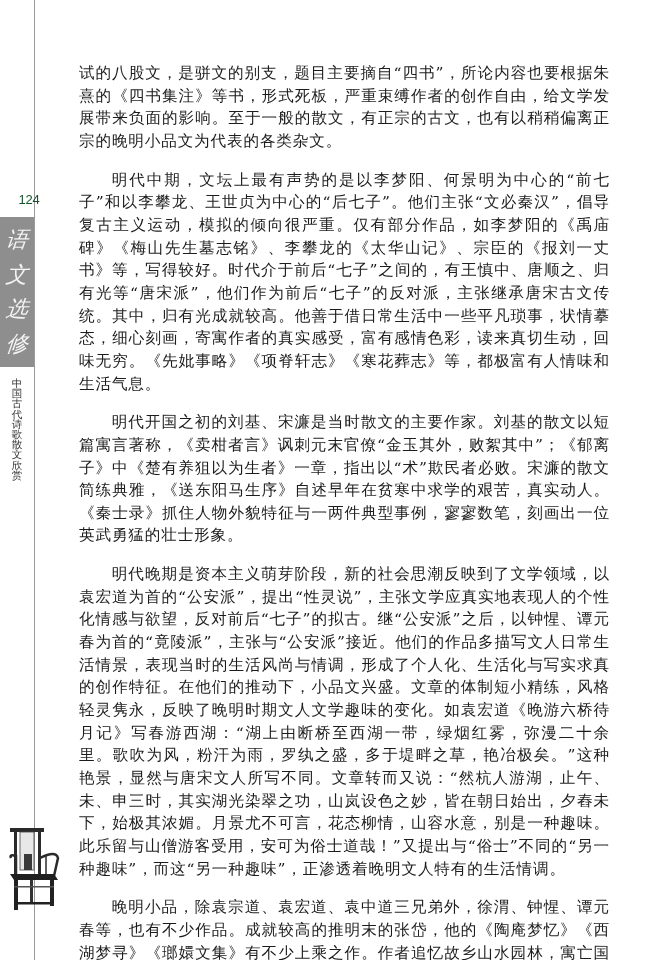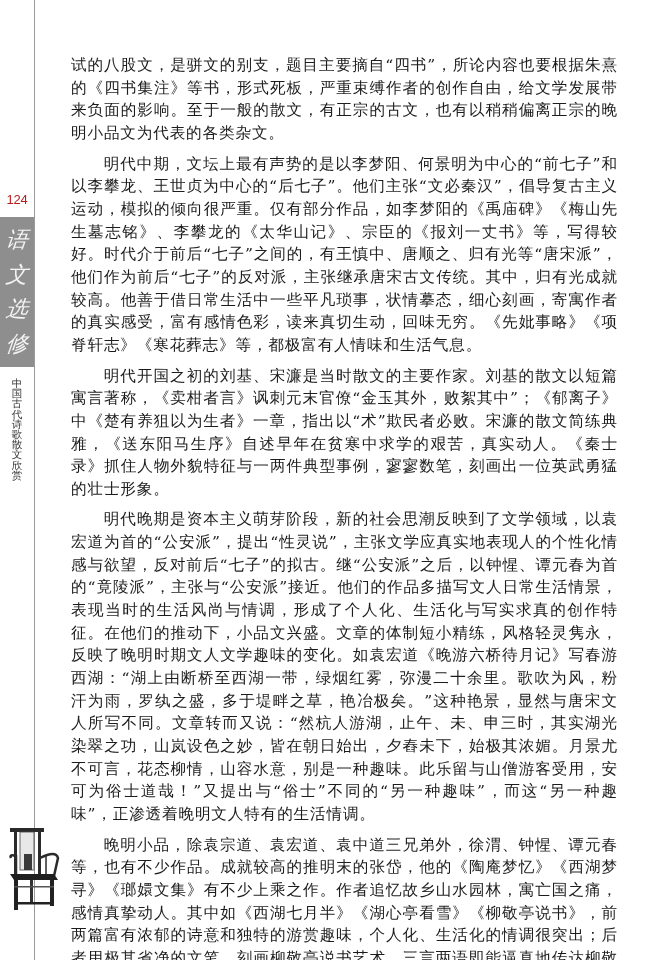--- a/index.html
+++ b/index.html
@@ -7,23 +7,23 @@
     width: 650px; height: 960px; position: relative; overflow: hidden;
     background: #ffffff;
     font-family: "DejaVu Serif", "Liberation Serif", serif;
     color: #1c1c1c;
   }
   .margin-rule {
     position: absolute; left: 34px; top: 0; width: 1px; height: 960px;
     background: #9a9a9a;
   }
   .page-number {
-    position: absolute; left: 0; top: 192px; width: 34px; text-align: center;
+    position: absolute; left: 12px; top: 192px; width: 34px; text-align: center;
     font-family: "Liberation Sans", "DejaVu Sans", sans-serif;
-    font-size: 13px; color: #b91c1c; letter-spacing: -0.3px;
+    font-size: 13px; color: #14532d; letter-spacing: -0.3px;
   }
   .series-block {
     position: absolute; left: 0; top: 217px; width: 34px; height: 150px;
     background: #8e8e8e;
     display: flex; flex-direction: column; align-items: center; justify-content: space-around;
     padding: 6px 0; box-sizing: border-box;
   }
   .series-char {
     color: #f4f4f4; font-size: 22px; line-height: 1; font-family: "DejaVu Serif", serif;
     font-style: italic; transform: skewX(-6deg);
@@ -37,21 +37,21 @@
     font-family: "DejaVu Serif", serif;
   }
   .chair {
     position: absolute; left: 6px; top: 824px; width: 56px; height: 88px;
   }
   .content {
     position: absolute; left: 63px; top: 46px; width: 563px;
     font-size: 15.6px; line-height: 22.65px; letter-spacing: 0.85px;
     text-align: justify; text-justify: inter-character;
   }
-  .content p { margin: 8px; }
+  .content p { margin: 16px; }
   .content p.indent { text-indent: 2.1em; }
 </style>
 </head>
 <body>
 
 <div class="margin-rule"></div>
 
 <div class="page-number">124</div>
 
 <div class="series-block">

